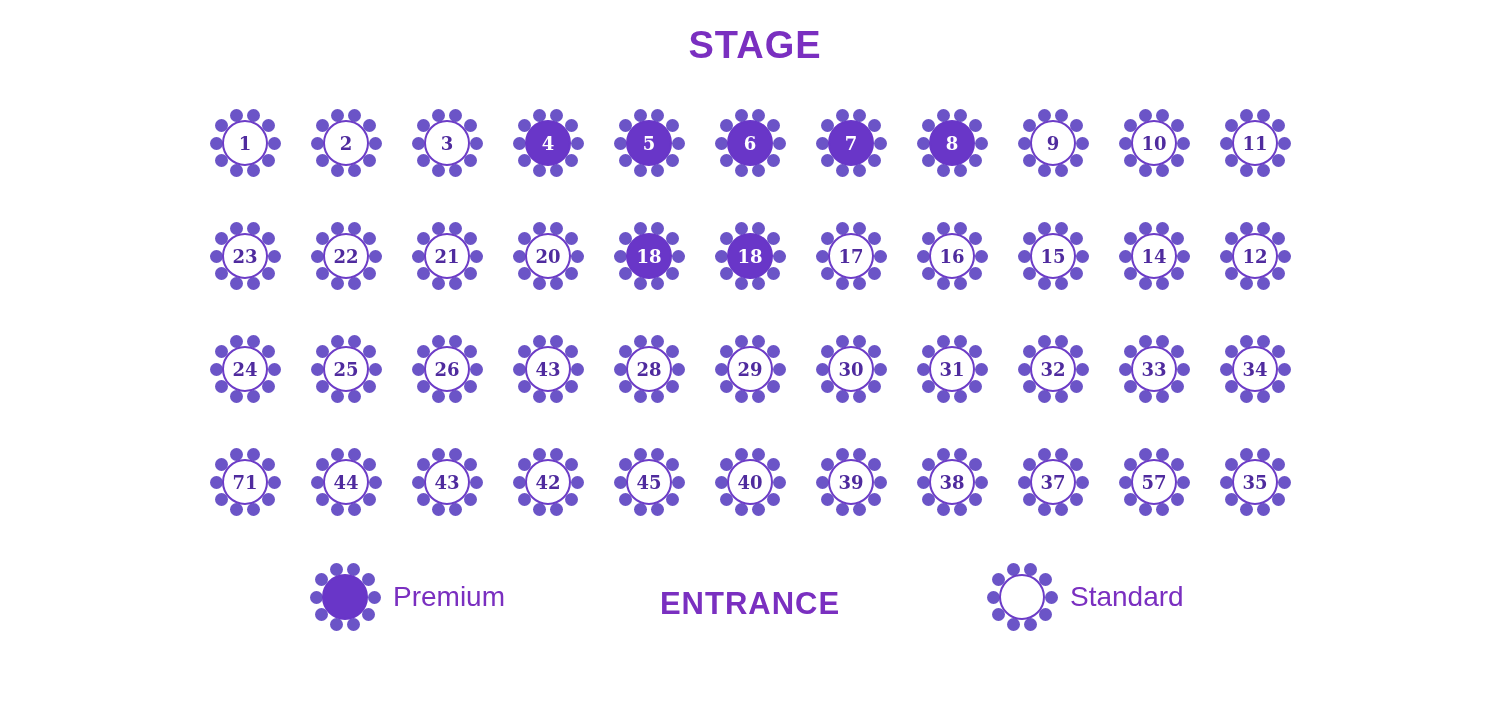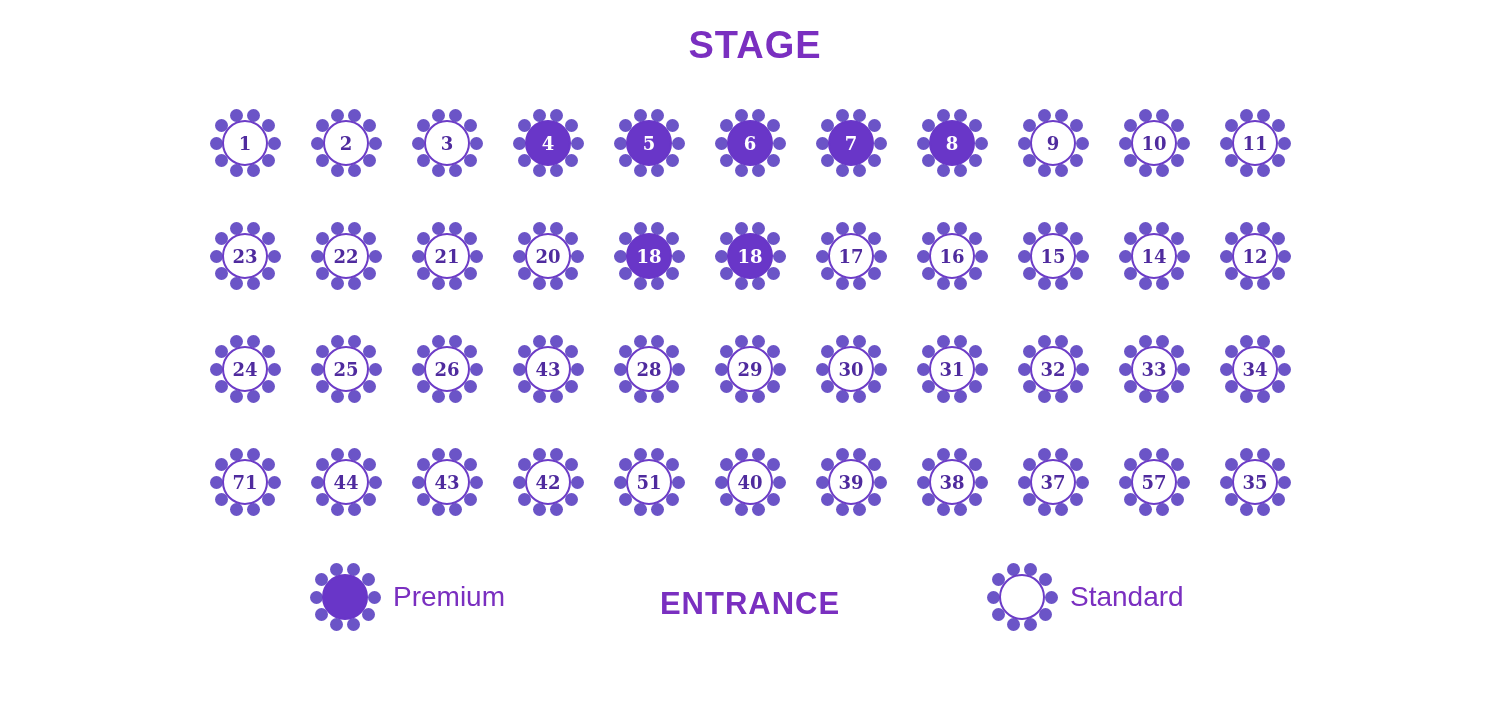--- a/index.html
+++ b/index.html
@@ -684,21 +684,21 @@
           <span class="chair" style="left: 52.9615px; top: 12.4542px;"></span>
           <span class="chair" style="left: 58.5px; top: 29.5px;"></span>
           <span class="chair" style="left: 52.9615px; top: 46.5458px;"></span>
           <span class="chair" style="left: 38.4615px; top: 57.0806px;"></span>
           <span class="chair" style="left: 20.5385px; top: 57.0806px;"></span>
           <span class="chair" style="left: 6.03851px; top: 46.5458px;"></span>
           <span class="chair" style="left: 0.5px; top: 29.5px;"></span>
           <span class="chair" style="left: 6.03851px; top: 12.4542px;"></span>
           <span class="chair" style="left: 20.5385px; top: 1.91936px;"></span>
           <div class="table-circle standard">
-            <span class="table-number">51</span>
+            <span class="table-number">45</span>
           </div>
         </div>
         <div class="table-unit clickable">
           <span class="chair" style="left: 38.4615px; top: 1.91936px;"></span>
           <span class="chair" style="left: 52.9615px; top: 12.4542px;"></span>
           <span class="chair" style="left: 58.5px; top: 29.5px;"></span>
           <span class="chair" style="left: 52.9615px; top: 46.5458px;"></span>
           <span class="chair" style="left: 38.4615px; top: 57.0806px;"></span>
           <span class="chair" style="left: 20.5385px; top: 57.0806px;"></span>
           <span class="chair" style="left: 6.03851px; top: 46.5458px;"></span>

